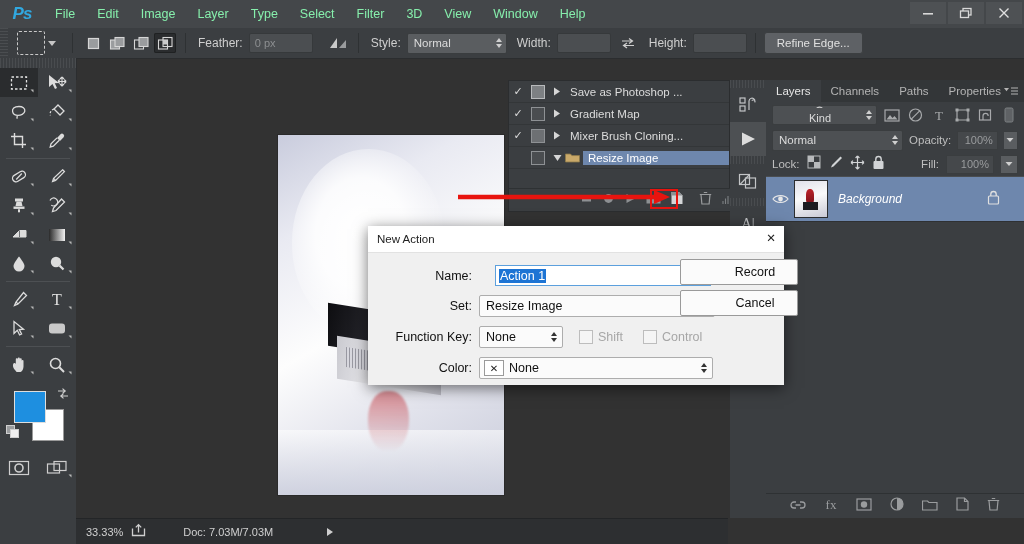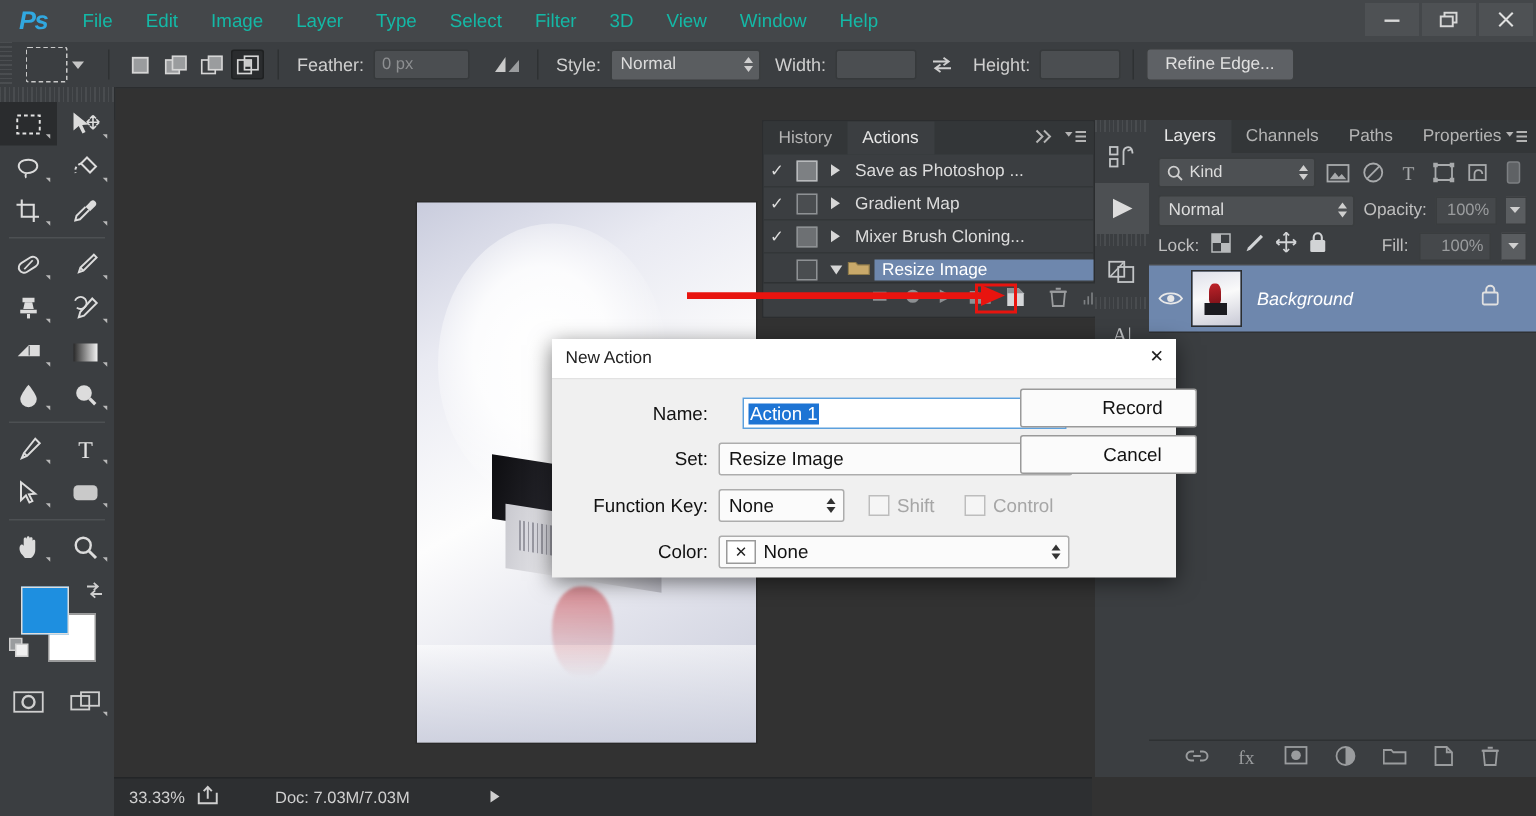--- a/index.html
+++ b/index.html
@@ -6,21 +6,21 @@
   body{width:1024px;height:544px;overflow:hidden;
        font-family:"Liberation Sans",sans-serif;
        -webkit-font-smoothing:antialiased;}
   #app{position:relative;width:1024px;height:544px;background:#323232;}
   .abs{position:absolute;}
   
   #menubar{left:0;top:0;width:1024px;height:28px;background:#44474a;
            display:flex;align-items:flex-end;}
   #ps-logo{width:44px;height:28px;display:flex;align-items:center;justify-content:center;
            color:#31a8e0;font-weight:bold;font-size:17px;letter-spacing:-1px;font-style:italic;}
-  .menu-item{color:#14b8a6;font-size:12.5px;padding:0 11px;height:28px;
+  .menu-item{color:#86efac;font-size:12.5px;padding:0 11px;height:28px;
              display:flex;align-items:center;cursor:default;}
   #winbtns{position:absolute;right:2px;top:2px;display:flex;}
   .winbtn{width:36px;height:22px;background:#4e5154;margin-left:2px;
           display:flex;align-items:center;justify-content:center;}
   .winbtn svg{display:block;}
   
   #optionsbar{left:0;top:28px;width:1024px;height:30px;background:#3b3e41;
               display:flex;align-items:center;border-bottom:1px solid #2b2d2f;}
   #opt-grip{width:8px;height:30px;background:
       repeating-linear-gradient(to bottom,#5a5d60 0 1px,transparent 1px 3px);
@@ -117,21 +117,21 @@
   #minidock{left:730px;top:80px;width:36px;height:438px;background:#3b3e41;border-right:1px solid #2b2d2f;}
   .md-grip{height:8px;background:repeating-linear-gradient(to right,#5a5d60 0 1px,transparent 1px 3px);opacity:.45;}
   .md-cell{height:34px;display:flex;align-items:center;justify-content:center;}
   .md-cell.on{background:#4d5053;}
   
   #layerspanel{left:766px;top:80px;width:258px;height:438px;background:#3b3e41;}
   #lp-tabs{height:22px;background:#333638;display:flex;position:relative;}
   #lp-tabicons{position:absolute;right:5px;top:0;height:22px;display:flex;align-items:center;}
   #lp-filter{height:26px;display:flex;align-items:center;padding:0 6px;gap:6px;}
   #kind-sel{width:96px;height:18px;background:#4d5053;border:1px solid #3a3d3f;border-radius:2px;
-            display:flex;align-items:center;padding:0 14px 0 5px;color:#dcdcdc;font-size:11px;position:relative;gap:4px;}
+            display:flex;align-items:center;padding:0 14px 0 5px;color:#dcdcdc;font-size:11px;position:relative;gap:4px;flex-direction:column;}
   .lp-ficon{width:20px;height:20px;display:flex;align-items:center;justify-content:center;}
   #lp-blend{height:24px;display:flex;align-items:center;padding:0 6px;gap:6px;}
   #blend-sel{width:130px;height:19px;background:#4d5053;border:1px solid #3a3d3f;border-radius:2px;
              display:flex;align-items:center;padding:0 16px 0 6px;color:#dcdcdc;font-size:11.5px;position:relative;}
   .lp-lbl{color:#bfbfbf;font-size:11.5px;}
   .lp-num{width:42px;height:17px;background:#45484b;border:1px solid #3a3d3f;color:#9a9c9e;font-size:11px;
           display:flex;align-items:center;justify-content:flex-end;padding-right:4px;}
   .lp-numcaret{width:16px;height:17px;background:#5a5d60;border:1px solid #3a3d3f;border-left:none;
                display:flex;align-items:center;justify-content:center;}
   #lp-lock{height:24px;display:flex;align-items:center;padding:0 6px;gap:7px;}
@@ -511,37 +511,20 @@
     </span>
     <span id="docinfo">Doc: 7.03M/7.03M</span>
     <span id="status-arrow">
       <svg width="10" height="10">
           <path d="M2 1 L8 5 L2 9 Z" fill="#cfcfcf"></path>
         </svg>
     </span>
   </div>
 
   <div id="actionspanel" class="abs">
-    <div id="ap-tabs">
-      <div class="ap-tab">History</div>
-      <div class="ap-tab on">Actions</div>
-      <div id="ap-tabicons">
-        <span>
-          <svg width="14" height="10">
-              <path d="M2 1 L6 5 L2 9 M7 1 L11 5 L7 9" fill="none" stroke="#b4b4b4" stroke-width="1.3"></path>
-            </svg>
-        </span>
-        <span>
-          <svg width="16" height="10">
-            <path d="M1 2 L6 2 L3.5 5.2 Z" fill="#b4b4b4"></path>
-            <path d="M8 2 h7 M8 5 h7 M8 8 h7" stroke="#b4b4b4" stroke-width="1.2"></path>
-          </svg>
-        </span>
-      </div>
-    </div>
 
     <div class="ap-row">
       <span class="ap-check">✓</span>
       <span class="ap-sqbox">
         <span class="ap-sqr" style="background:#7d8083;border-color:#b8babc"></span>
       </span>
       <span class="ap-tri">
         <svg width="8" height="9">
             <path d="M1 0.5 L7 4.5 L1 8.5 Z" fill="#d6d6d6"></path>
           </svg>

